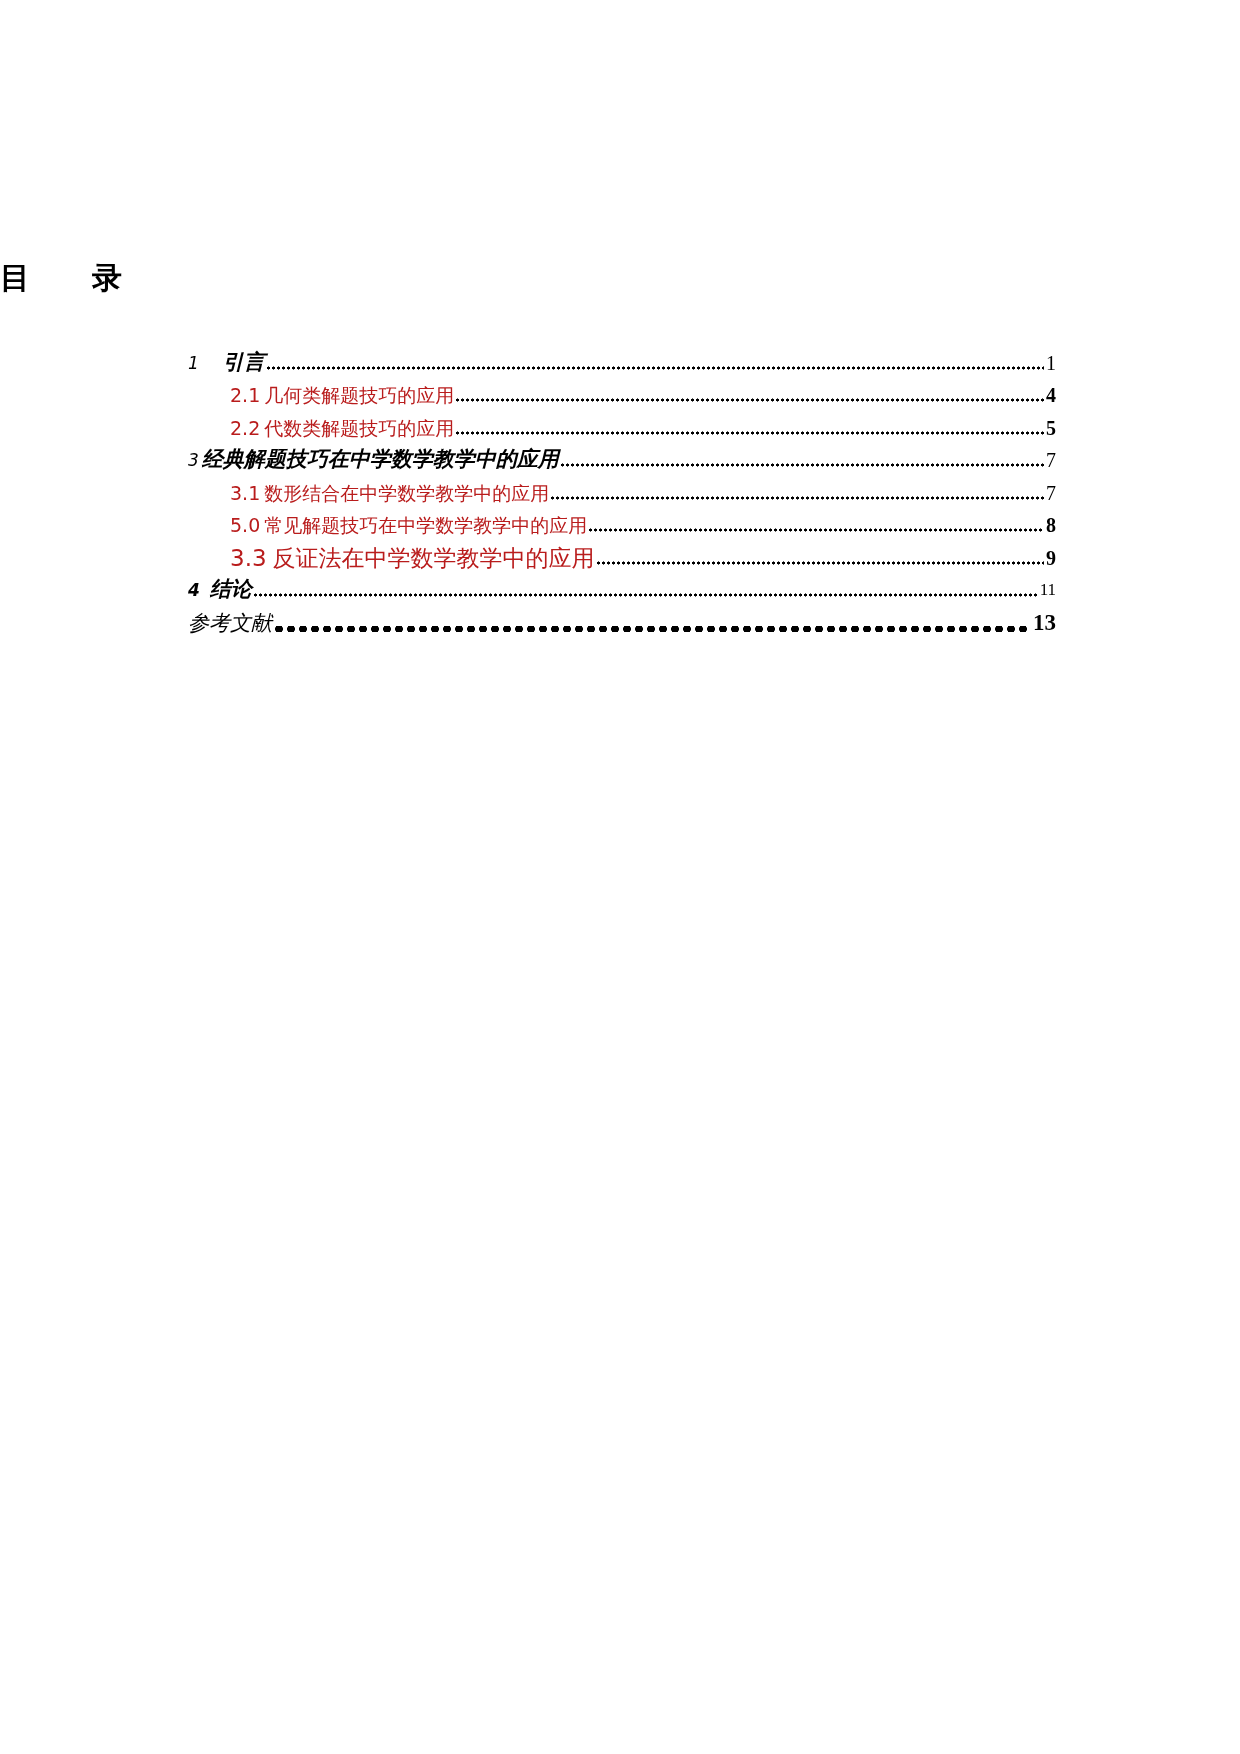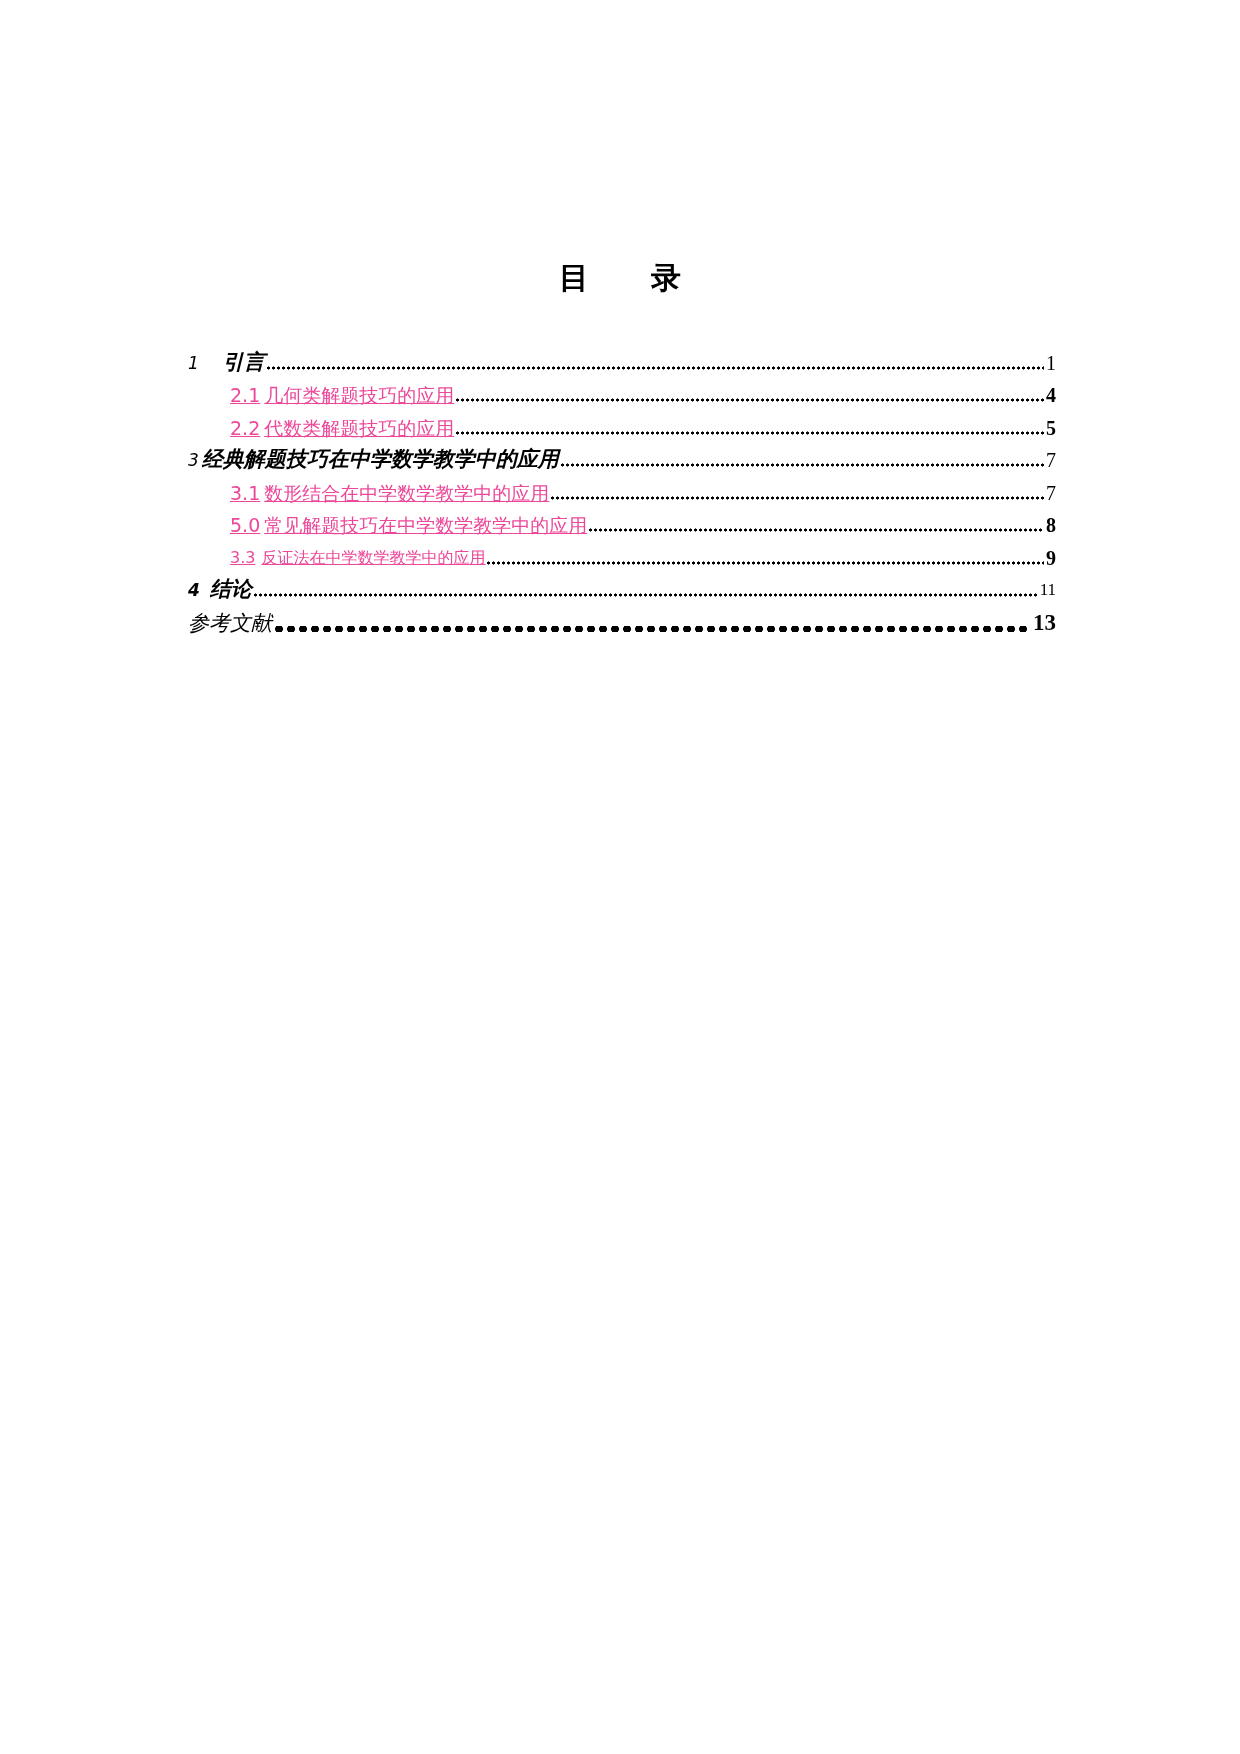--- a/index.html
+++ b/index.html
@@ -1,18 +1,18 @@
 <!DOCTYPE html>
 <html><head>
   <meta charset="utf-8">
   <style>
     html, body { margin: 0; padding: 0; background: #ffffff; }
     body { width: 1240px; height: 1754px; position: relative; overflow: hidden; color: #000; }
     .page-title {
-      position: absolute; top: 258px; left: 0; width: 1240px; text-align: center;
+      position: absolute; top: 258px; left: 0; width: 1240px; 
       font-family: "DejaVu Sans", sans-serif; font-size: 30px; font-weight: bold; letter-spacing: 0;
     }
     .page-title span { display: inline-block; }
     .page-title .gap { width: 62px; }
     .toc { position: absolute; left: 188px; top: 344px; width: 868px; }
     .row {
       position: relative; display: flex; align-items: flex-end; height: 32.5px; line-height: 28px;
       font-family: "DejaVu Sans", sans-serif; color: #000;
     }
     .row .label { white-space: nowrap; }
@@ -20,23 +20,23 @@
     .row .leader {
       flex: 1; height: 10px; margin: 0 2px 7px 1px;
       background-image: radial-gradient(circle, #000 45%, transparent 50%);
       background-size: 5px 4px; background-repeat: repeat-x; background-position: left bottom;
     }
     .row .page { font-family: "Liberation Serif", serif; white-space: nowrap; }
     .lvl1 .label { font-size: 21px; font-weight: bold; font-style: italic; }
     .lvl1 .num { font-size: 17px; font-weight: normal; }
     .lvl1 .page { font-size: 20px; }
     .lvl2 { padding-left: 42px; }
-    .lvl2 .label { font-size: 19px; font-weight: normal; color: #ec4899; text-decoration: underline; }
+    .lvl2 .label { font-size: 19px; font-weight: normal; color: #b91c1c; }
     .lvl2 .page { font-size: 20px; font-weight: bold; }
-    .lvl2.big .label { font-size: 16px; }
+    .lvl2.big .label { font-size: 23px; }
     .row.wide .leader {
       background-image: radial-gradient(circle, #000 55%, transparent 60%);
       background-size: 12px 6px; height: 8px; margin-bottom: 5px;
     }
     .row.wide .page { font-weight: bold; font-size: 23px; }
     .row.small-page .page { font-size: 17px; }
     .row.plain-page .page { font-weight: normal; }
     .row.normal-label .label { font-weight: normal; font-size: 21px; }
   </style>
 </head>

